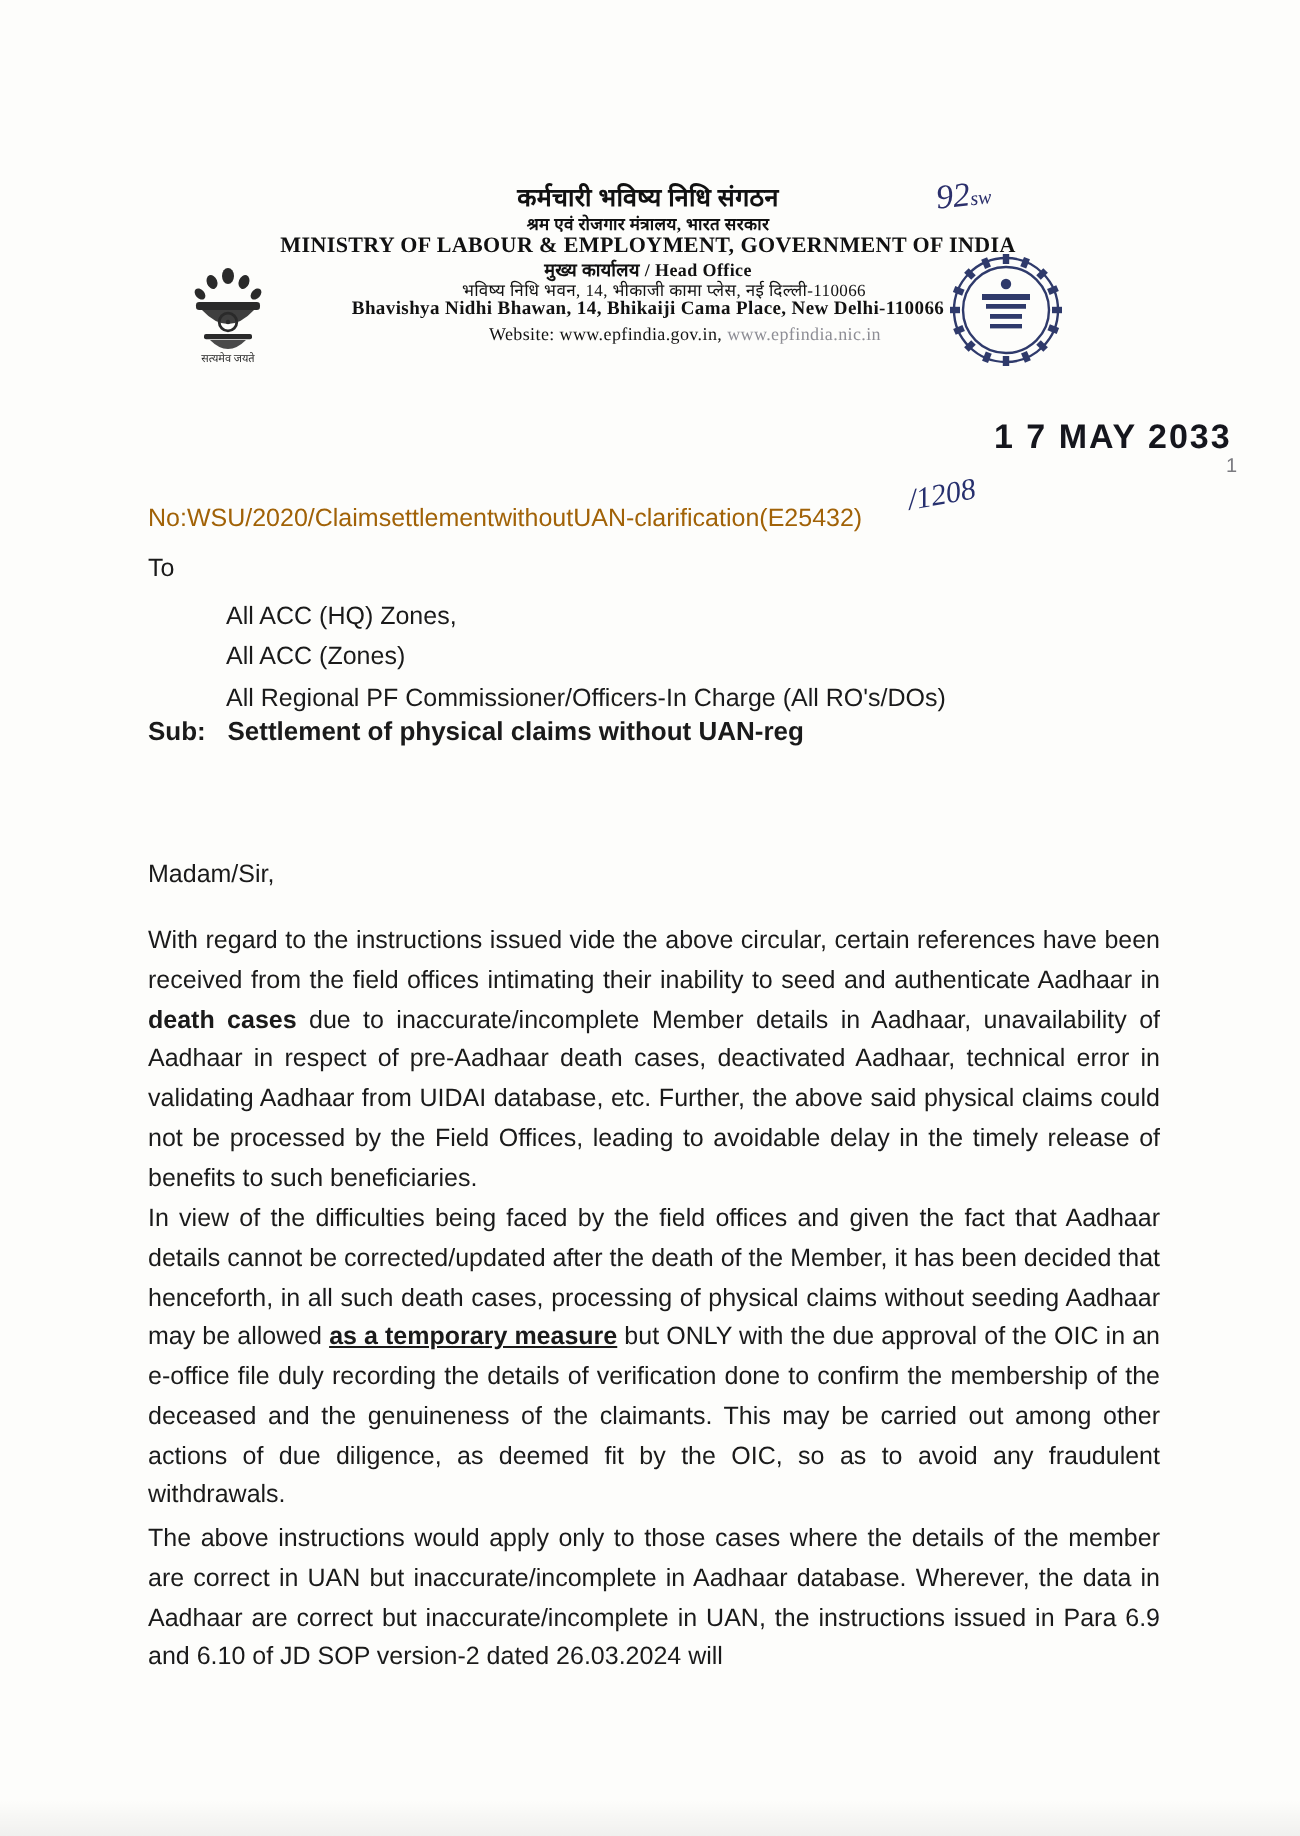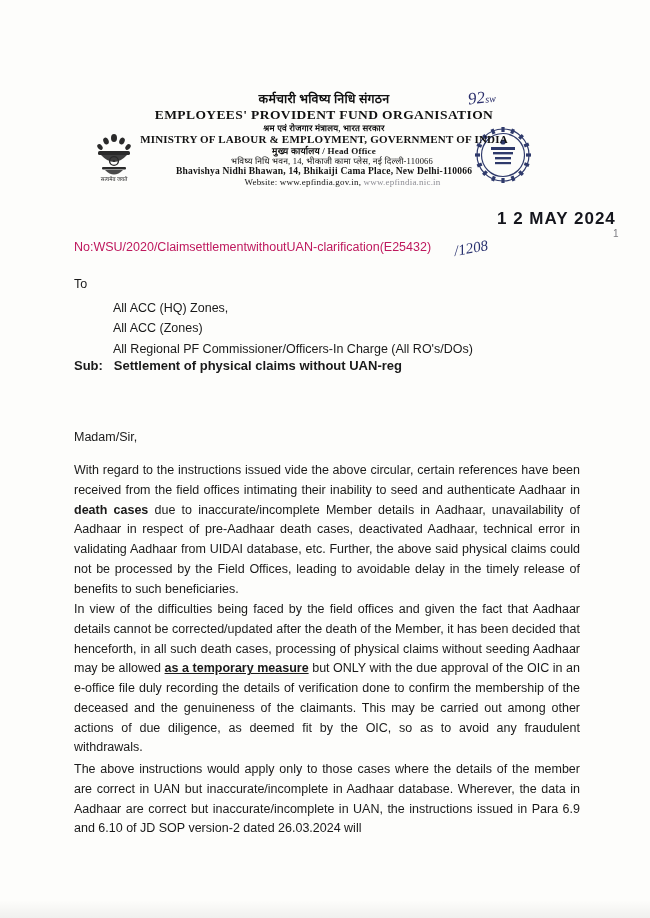--- a/index.html
+++ b/index.html
@@ -86,24 +86,24 @@
     font-family: "Liberation Sans", sans-serif;
     font-weight: 700;
     font-size: 17px;
     letter-spacing: 1px;
     color: #15161d;
   }
 
   
   .ref-no {
     position: absolute;
-    top: 240px;
-    left: 74px;
-    font-size: 12.5px;
-    color: #be185d;
+    top: 252px;
+    left: 74px;
+    font-size: 12.5px;
+    color: #a16207;
   }
   .ref-hand {
     position: absolute;
     top: 240px;
     left: 454px;
     font-family: "Liberation Serif", serif;
     font-style: italic;
     font-size: 15px;
     color: #27306e;
     transform: rotate(-10deg);
@@ -226,37 +226,36 @@
         <path d="M19 26 h20 v2.4 h-20 z"></path>
         <path d="M21 31 h16 v2.4 h-16 z"></path>
         <path d="M21 36 h16 v2.2 h-16 z"></path>
         <circle cx="29" cy="16" r="2.6"></circle>
       </g>
     </svg>
   </div>
 
   <div class="letterhead">
     <div class="lh-line lh-hindi-1">कर्मचारी भविष्य निधि संगठन</div>
-    <div class="lh-line lh-eng-1">EMPLOYEES' PROVIDENT FUND ORGANISATION</div>
     <div class="lh-line lh-hindi-2">श्रम एवं रोजगार मंत्रालय, भारत सरकार</div>
     <div class="lh-line lh-eng-2">MINISTRY OF LABOUR &amp; EMPLOYMENT, GOVERNMENT OF INDIA</div>
     <div class="lh-line lh-hindi-3">मुख्य कार्यालय / Head Office</div>
     <div class="lh-line lh-hindi-4">भविष्य निधि भवन, 14, भीकाजी कामा प्लेस, नई दिल्ली-110066</div>
     <div class="lh-line lh-eng-4">Bhavishya Nidhi Bhawan, 14, Bhikaiji Cama Place, New Delhi-110066</div>
     <div class="lh-line lh-web">
       <span>Website: www.epfindia.gov.in,</span>
       <span class="faded">www.epfindia.nic.in</span>
     </div>
   </div>
 
   <div class="hand-mark">
     <span>92</span><small>sw</small>
   </div>
 
-  <div class="date-stamp">1 2 MAY 2024</div>
+  <div class="date-stamp">1 7 MAY 2033</div>
   <div class="side-mark">1</div>
 
   <div class="ref-no">No:WSU/2020/ClaimsettlementwithoutUAN-clarification(E25432)</div>
   <div class="ref-hand">/1208</div>
 
   <div class="to-label">To</div>
   <div class="addressees">
     <div>All ACC (HQ) Zones,</div>
     <div>All ACC (Zones)</div>
     <div>All Regional PF Commissioner/Officers-In Charge (All RO's/DOs)</div>

